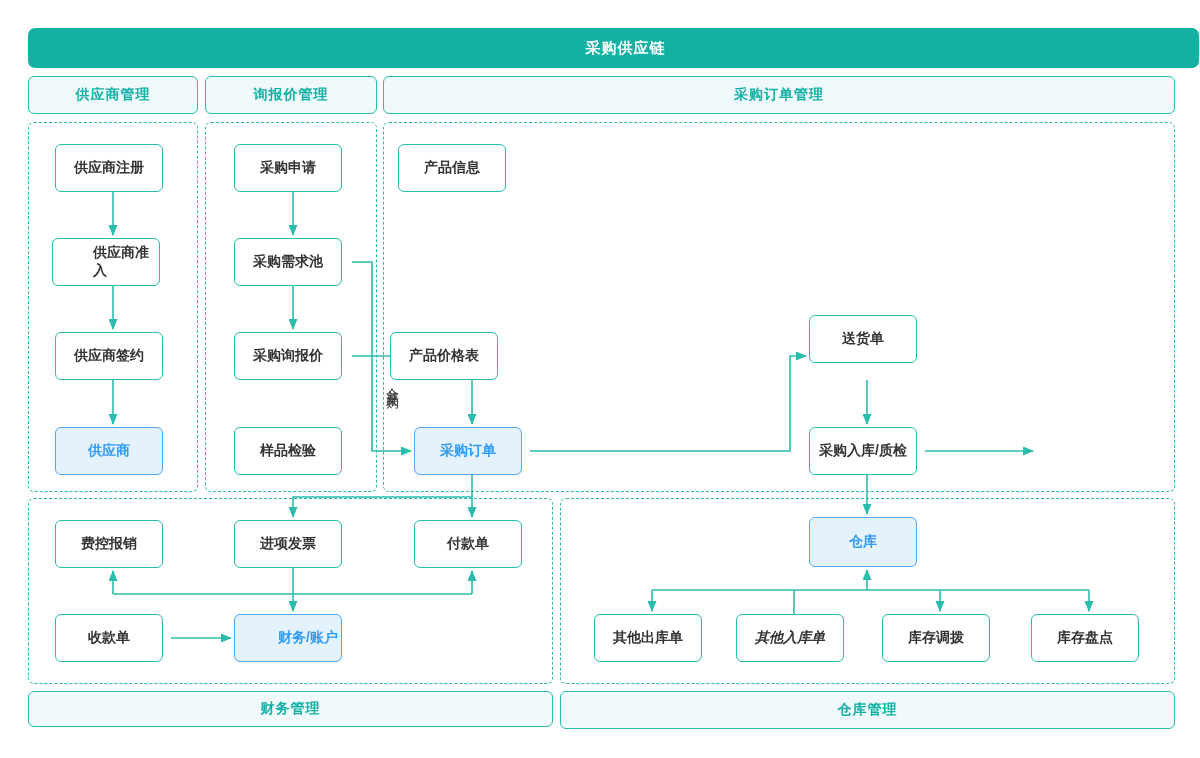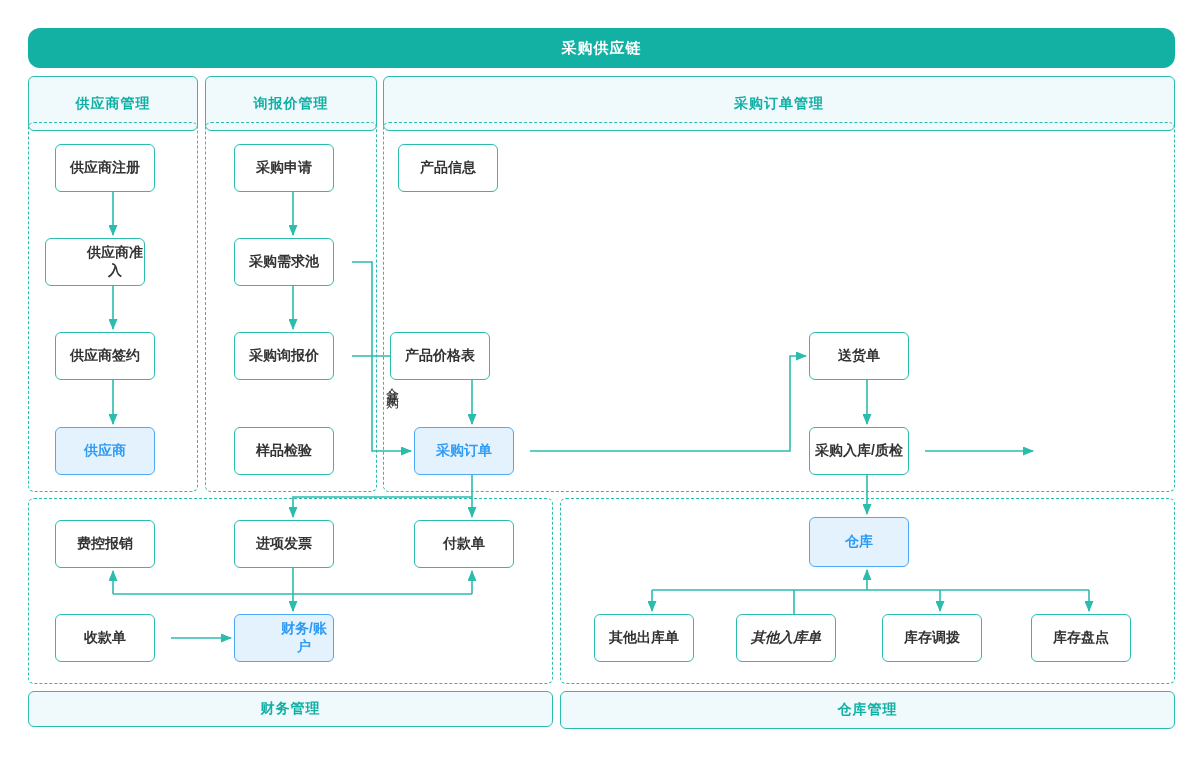--- a/index.html
+++ b/index.html
@@ -11,40 +11,40 @@
     --blue-bg:#e4f2fd;
     --blue-text:#2f9bf5;
     --text:#333333;
   }
   html,body{margin:0;padding:0;background:#ffffff;}
   body{font-family:"Liberation Sans","DejaVu Sans",sans-serif;}
   #canvas{position:relative;width:1200px;height:758px;background:#ffffff;overflow:hidden;}
 
   .banner{
     position:absolute;left:28px;top:28px;width:1147px;height:40px;
-    background:var(--teal);border-radius:12px;
+    background:var(--teal);border-radius:7px;
     display:flex;align-items:center;justify-content:center;
-    color:#ffffff;font-size:15px;font-weight:bold;letter-spacing:1px;
+    color:#ffffff;font-size:15px;font-weight:bold;letter-spacing:1px;padding-left:24px;
   }
   .sec-header{
-    position:absolute;height:55px;box-sizing:border-box;
+    position:absolute;height:38px;box-sizing:border-box;
     background:var(--header-bg);border:1px solid var(--teal-line);border-radius:6px;
     display:flex;align-items:center;justify-content:center;
     color:var(--header-text);font-size:14px;font-weight:bold;letter-spacing:1px;
   }
   .dashed{
     position:absolute;box-sizing:border-box;
     border:1.5px dashed var(--teal-line);border-radius:6px;
     background:transparent;
   }
   .node{
-    position:absolute;width:100px;height:48px;box-sizing:border-box;
+    position:absolute;width:108px;height:48px;box-sizing:border-box;
     background:#ffffff;border:1px solid var(--teal-line);border-radius:6px;
     display:flex;align-items:center;justify-content:center;
-    color:var(--text);font-size:14px;font-weight:bold;z-index:3;text-align:center;
+    color:var(--text);font-size:14px;font-weight:bold;z-index:3;
   }
   .node.blue{
     background:var(--blue-bg);border-color:var(--blue-border);color:var(--blue-text);
   }
   #edges{position:absolute;left:0;top:0;z-index:2;}
   #edges path{fill:none;stroke:var(--teal-line);stroke-width:1.6px;}
   #edges .ah{fill:var(--teal-line);stroke:none;}
   .edge-label{
     position:absolute;left:385px;top:377px;z-index:4;
     writing-mode:vertical-lr;text-orientation:upright;
@@ -149,33 +149,33 @@
         <path d="M940,590 L940,611" marker-end="url(#arrow)"></path>
       </g>
     <g>
         <path d="M1089,590 L1089,611" marker-end="url(#arrow)"></path>
       </g>
   </svg>
 
   <div class="edge-label">合并采购</div>
 
   <div class="node" style="left:55px;top:144px;">供应商注册</div>
-  <div class="node" style="left:45px;top:238px;padding-left:40px;">供应商准入</div>
+  <div class="node" style="left:52px;top:238px;padding-left:40px;">供应商准入</div>
   <div class="node" style="left:55px;top:332px;">供应商签约</div>
   <div class="node blue" style="left:55px;top:427px;">供应商</div>
 
   <div class="node" style="left:234px;top:144px;">采购申请</div>
   <div class="node" style="left:234px;top:238px;">采购需求池</div>
   <div class="node" style="left:234px;top:332px;">采购询报价</div>
   <div class="node" style="left:234px;top:427px;">样品检验</div>
 
   <div class="node" style="left:398px;top:144px;">产品信息</div>
   <div class="node" style="left:390px;top:332px;">产品价格表</div>
   <div class="node blue" style="left:414px;top:427px;">采购订单</div>
-  <div class="node" style="left:809px;top:332px;">送货单</div>
+  <div class="node" style="left:809px;top:315px;">送货单</div>
   <div class="node" style="left:809px;top:427px;">采购入库/质检</div>
 
   <div class="node" style="left:55px;top:520px;">费控报销</div>
   <div class="node" style="left:234px;top:520px;">进项发票</div>
   <div class="node" style="left:414px;top:520px;">付款单</div>
   <div class="node" style="left:55px;top:614px;">收款单</div>
   <div class="node blue" style="left:234px;top:614px;padding-left:40px;">财务/账户</div>
 
   <div class="node blue" style="left:809px;top:517px;height:50px;">仓库</div>
   <div class="node" style="left:594px;top:614px;">其他出库单</div>

